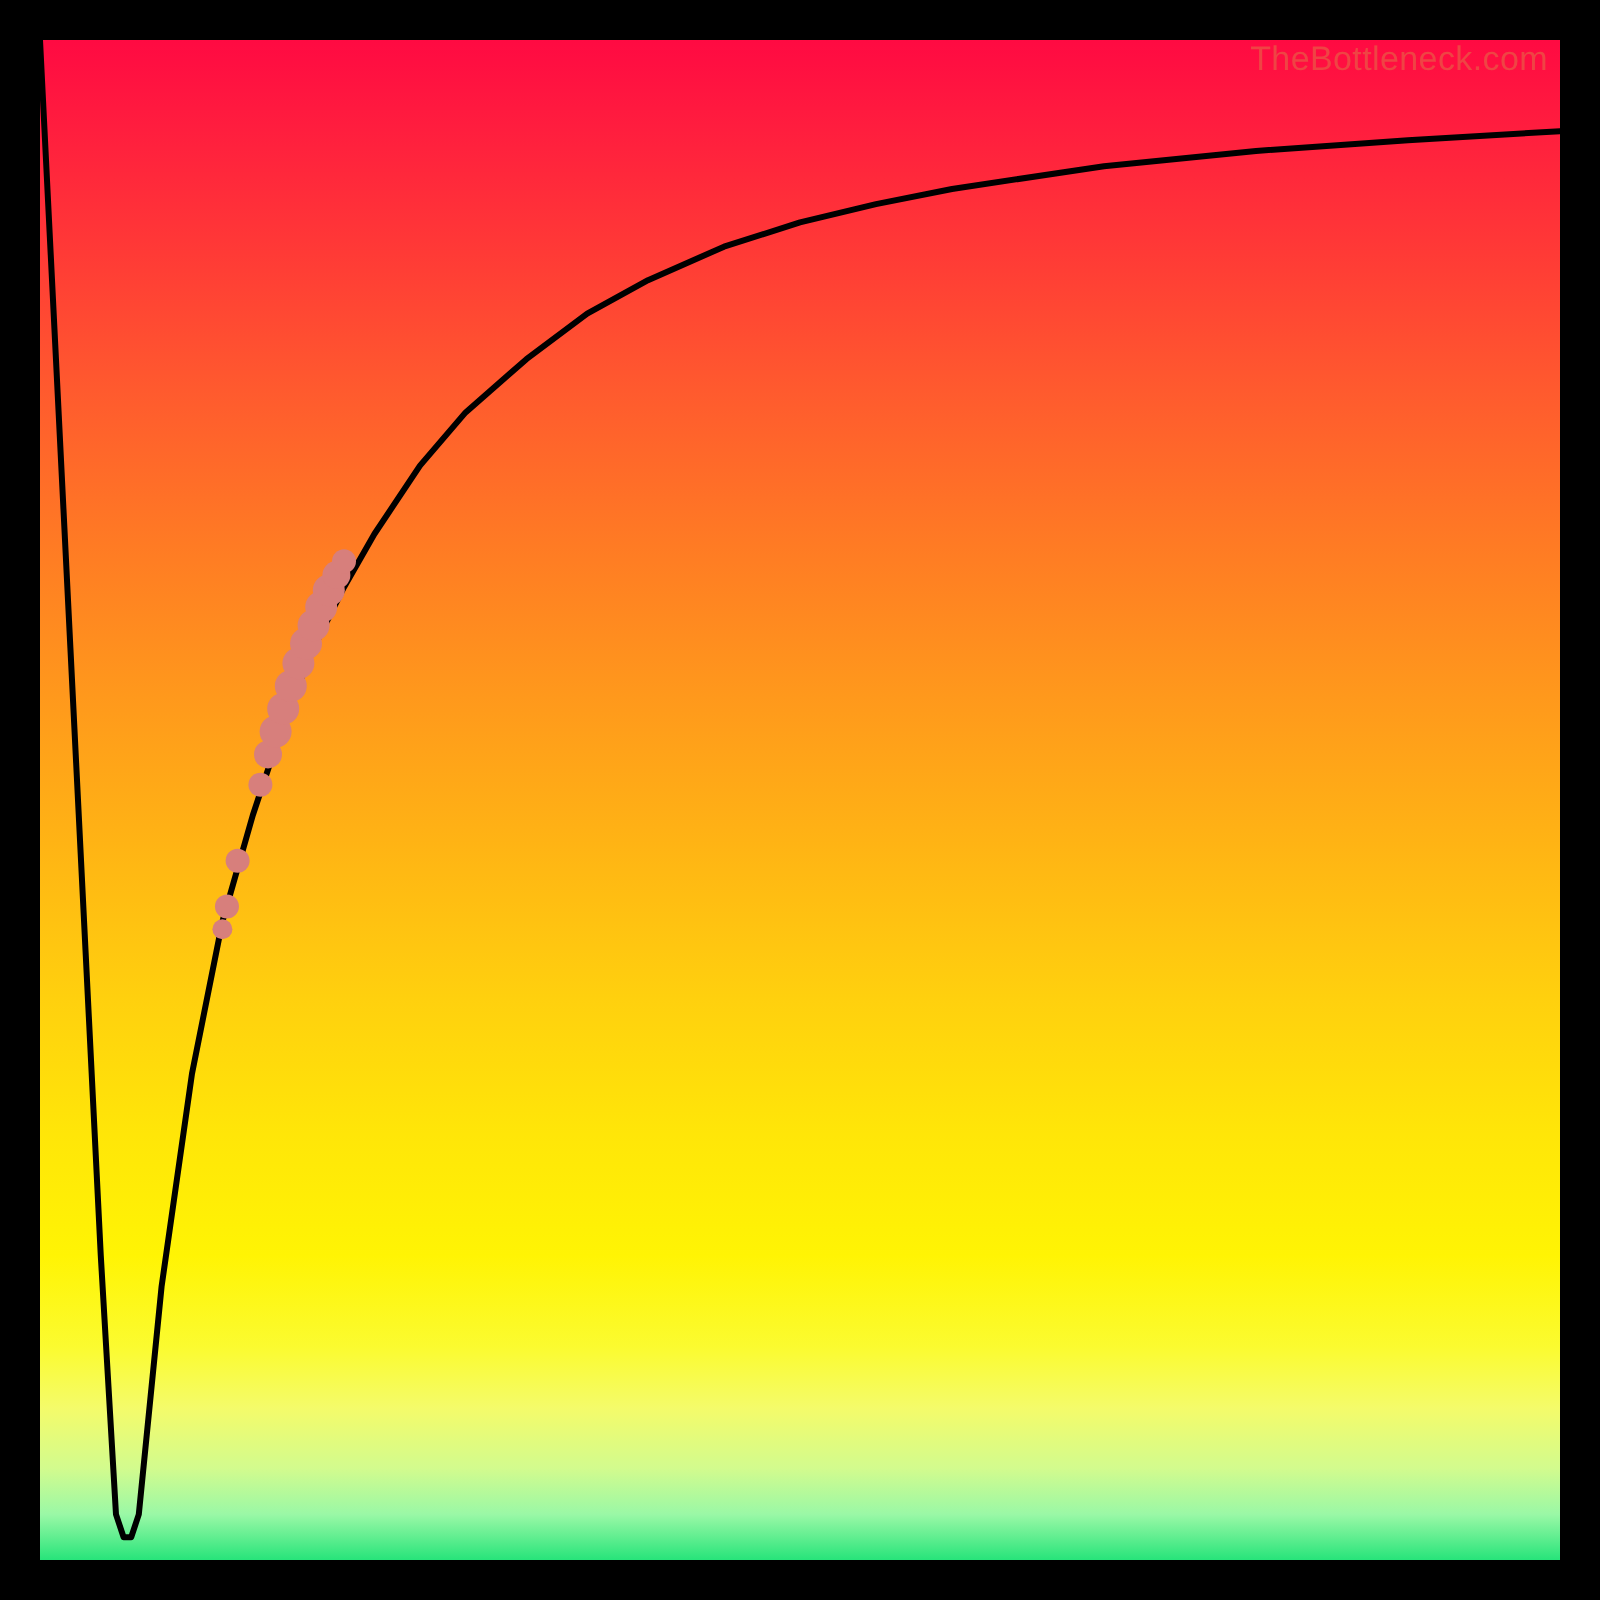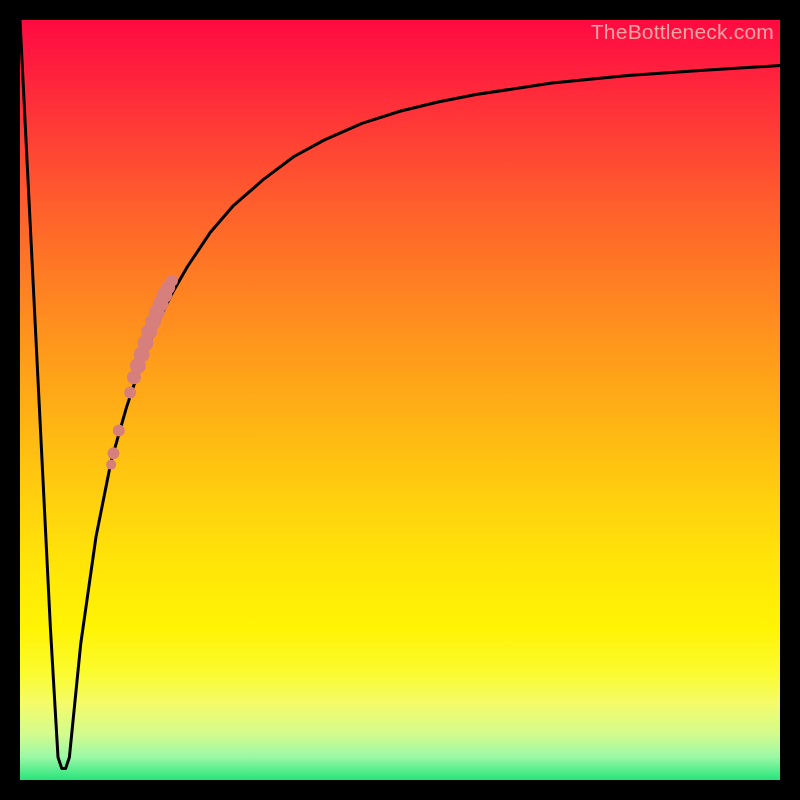--- a/index.html
+++ b/index.html
@@ -43,22 +43,22 @@
       #f4fb6a 90%,
       #d2fb8e 94%,
       #9af8a6 97%,
       #27e47a 100%
     );
   }
   .watermark {
     position: absolute;
     top: 0px;
     right: 6px;
-    color: #fca5a5;
-    font-size: 21px;
+    color: #ef4444;
+    font-size: 17px;
     font-weight: 400;
     letter-spacing: 0.2px;
     user-select: none;
   }
   svg {
     position: absolute;
     inset: 0;
   }
 </style>
 </head>

